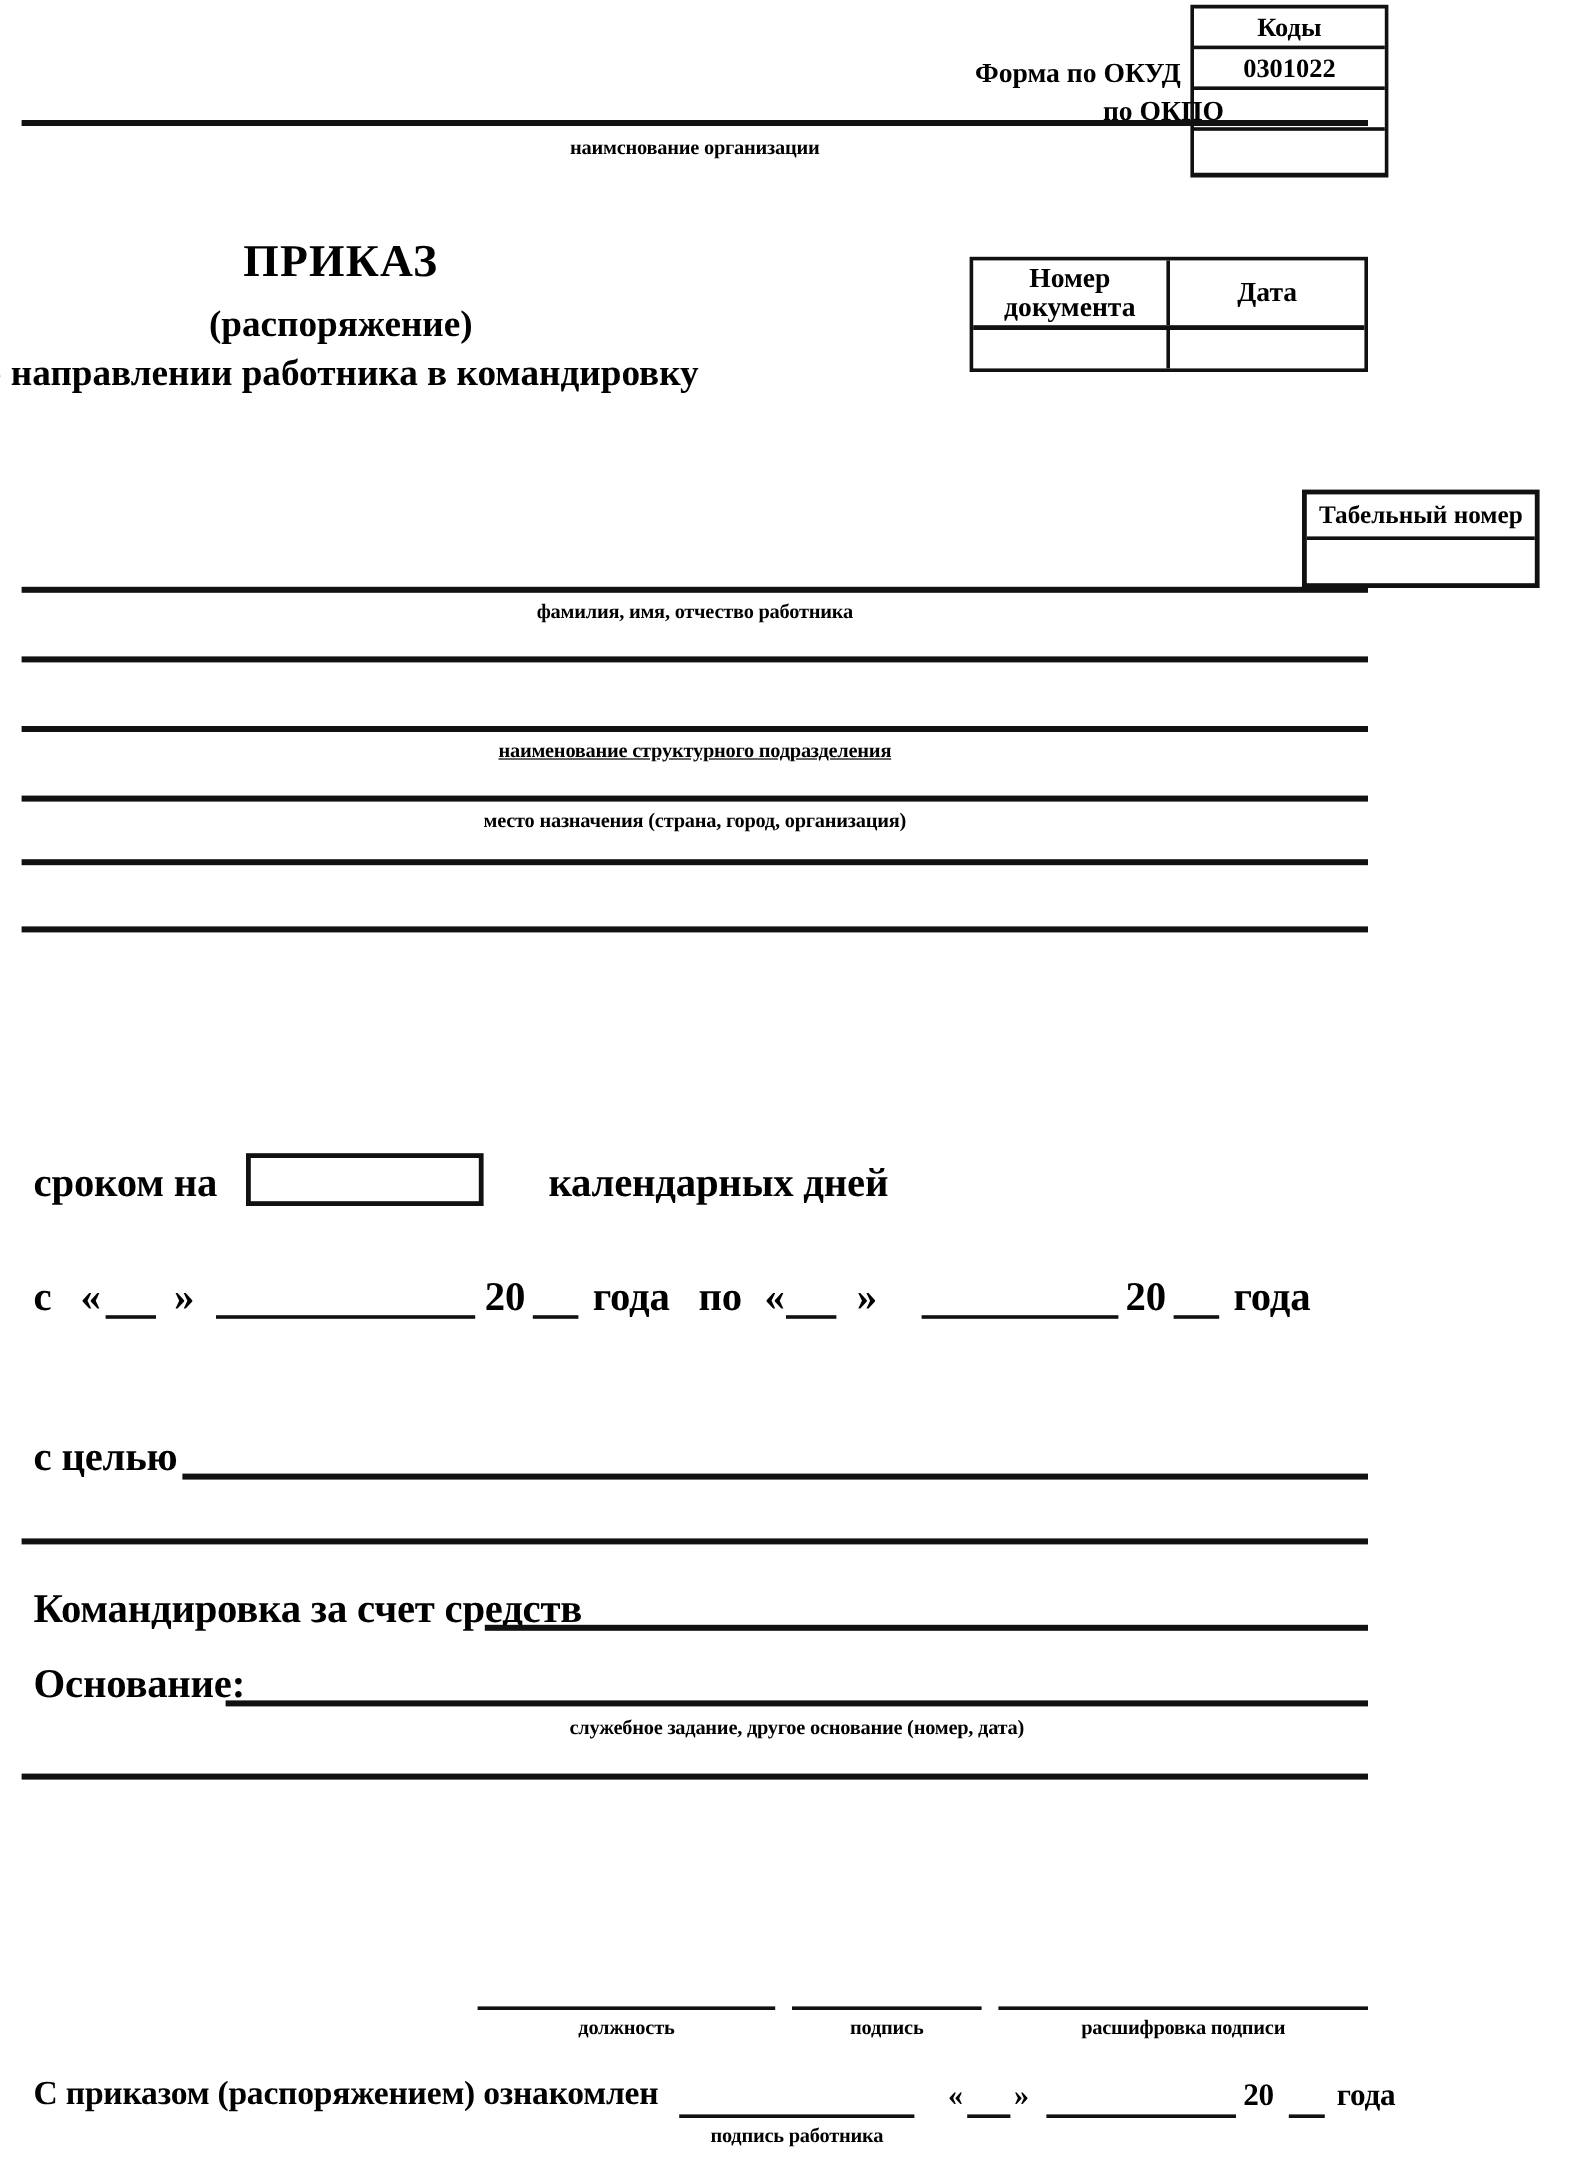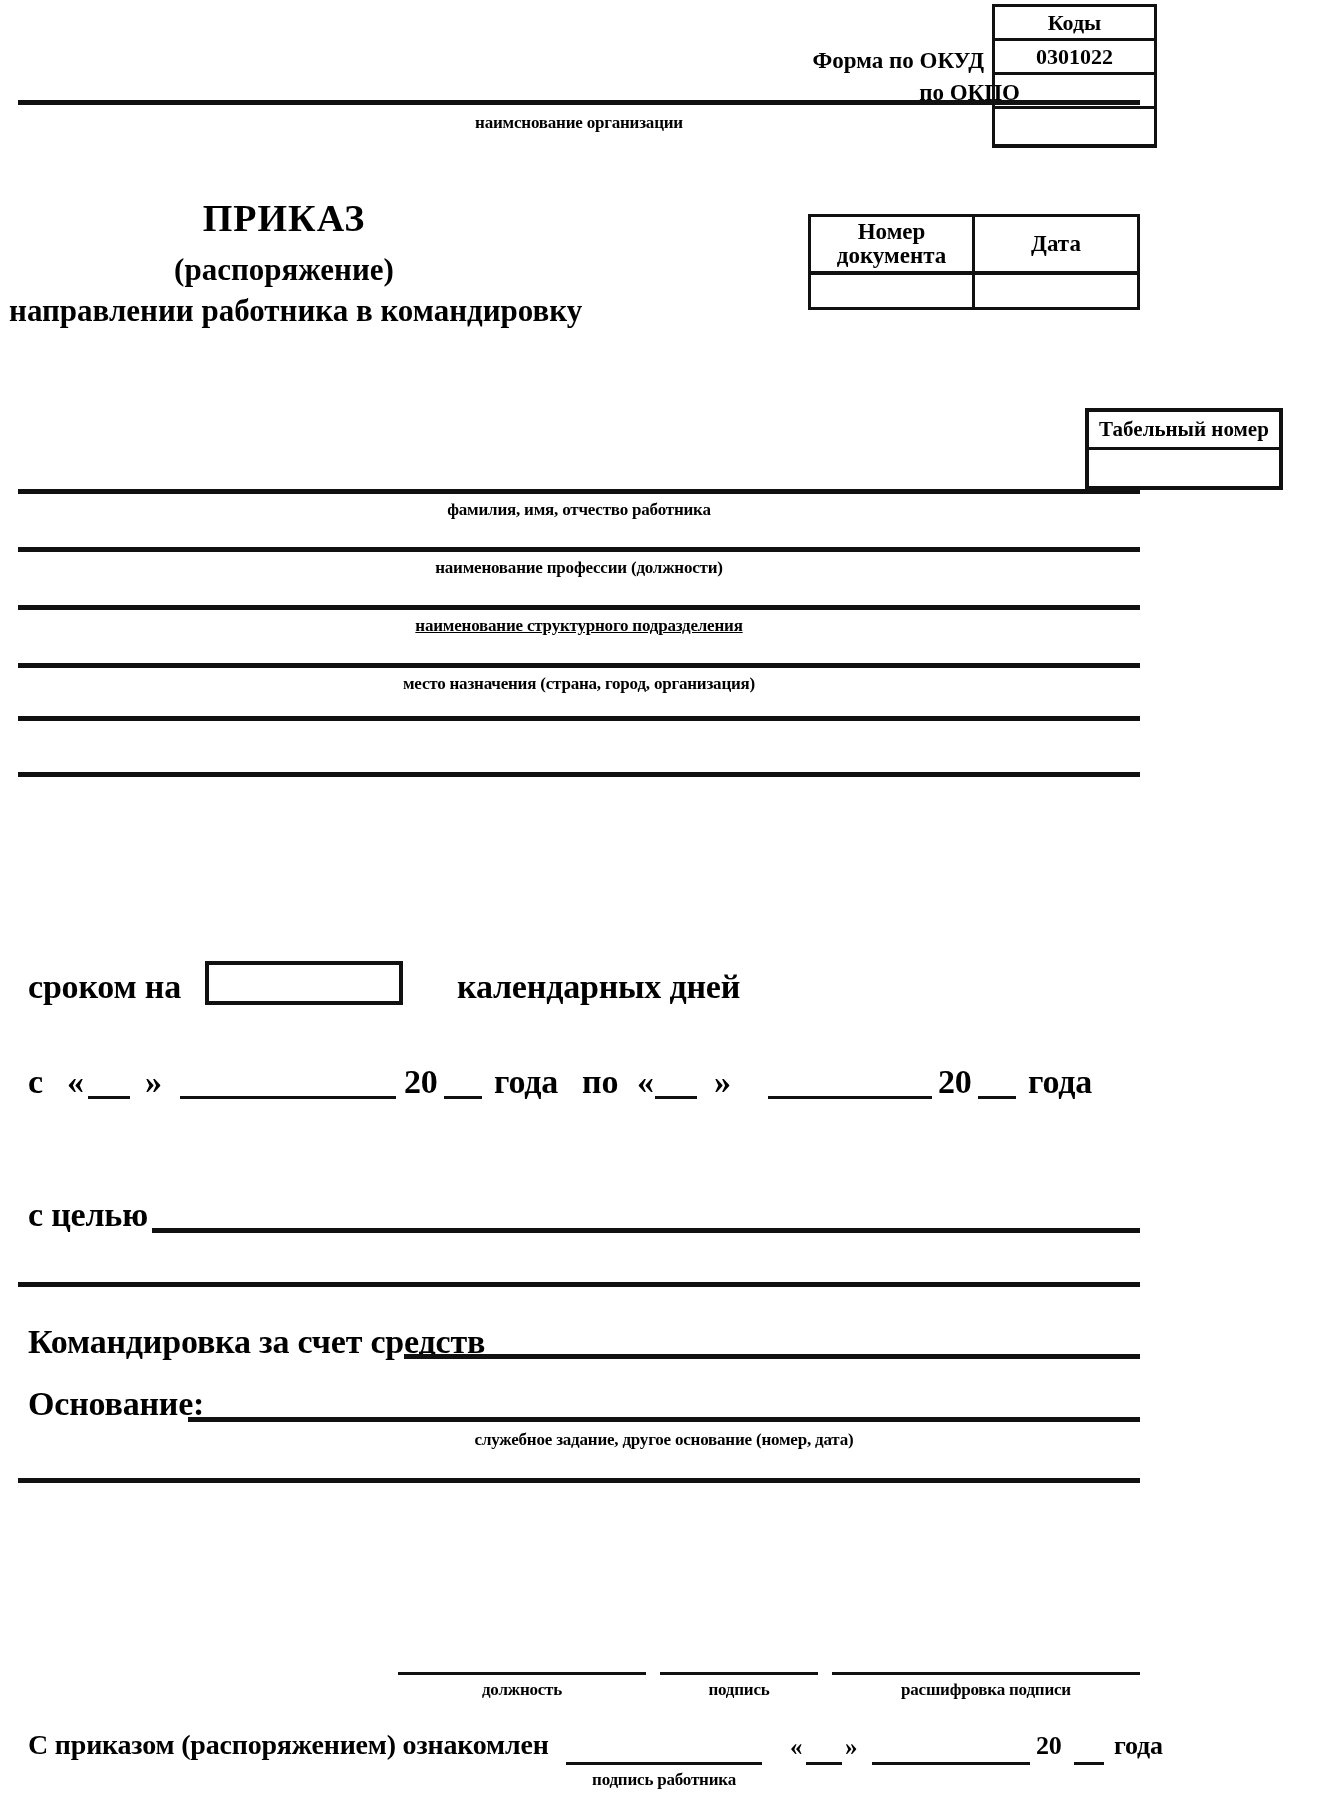--- a/index.html
+++ b/index.html
@@ -193,21 +193,20 @@
 
   <div id="tabnum-box">
     <div class="tn-hdr">Табельный номер</div>
     <div class="tn-val"></div>
   </div>
 
   <div class="rule" style="left:18px; top:489px; width:1122px; height:5px;"></div>
   <div class="caption" style="left:18px; top:500px; width:1122px;">фамилия, имя, отчество работника</div>
 
   <div class="rule" style="left:18px; top:547px; width:1122px; height:5px;"></div>
-  <div class="caption" style="left:18px; top:558px; width:1122px;">наименование профессии (должности)</div>
 
   <div class="rule" style="left:18px; top:605px; width:1122px; height:5px;"></div>
   <div class="caption" style="left:18px; top:616px; width:1122px;text-decoration:underline;">наименование структурного подразделения</div>
 
   <div class="rule" style="left:18px; top:663px; width:1122px; height:5px;"></div>
   <div class="caption" style="left:18px; top:674px; width:1122px;">место назначения (страна, город, организация)</div>
 
   <div class="rule" style="left:18px; top:716px; width:1122px; height:5px;"></div>
   <div class="rule" style="left:18px; top:772px; width:1122px; height:5px;"></div>
 

